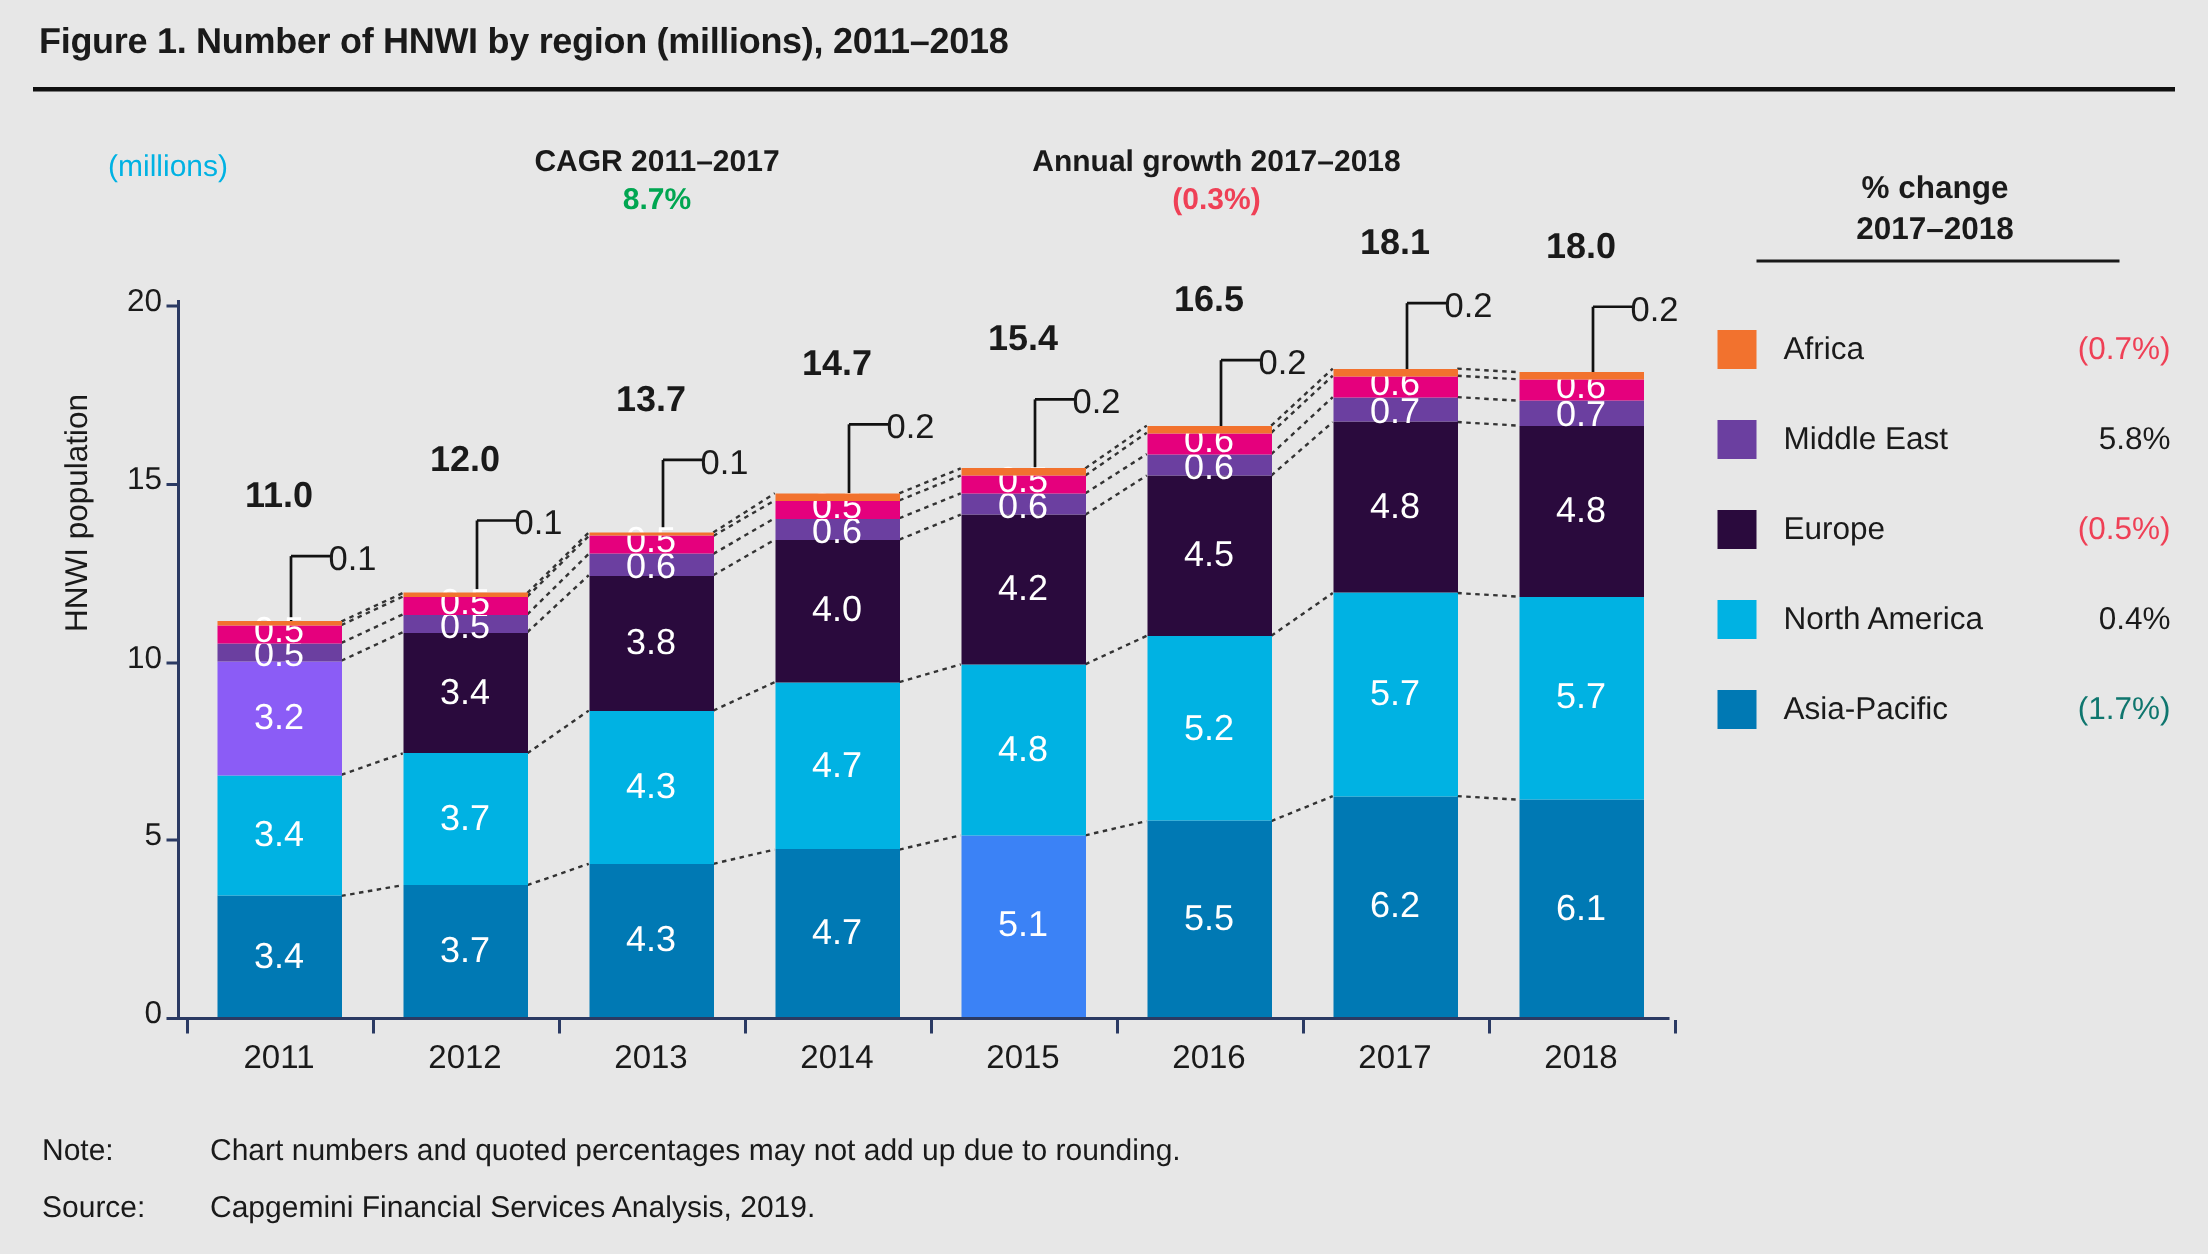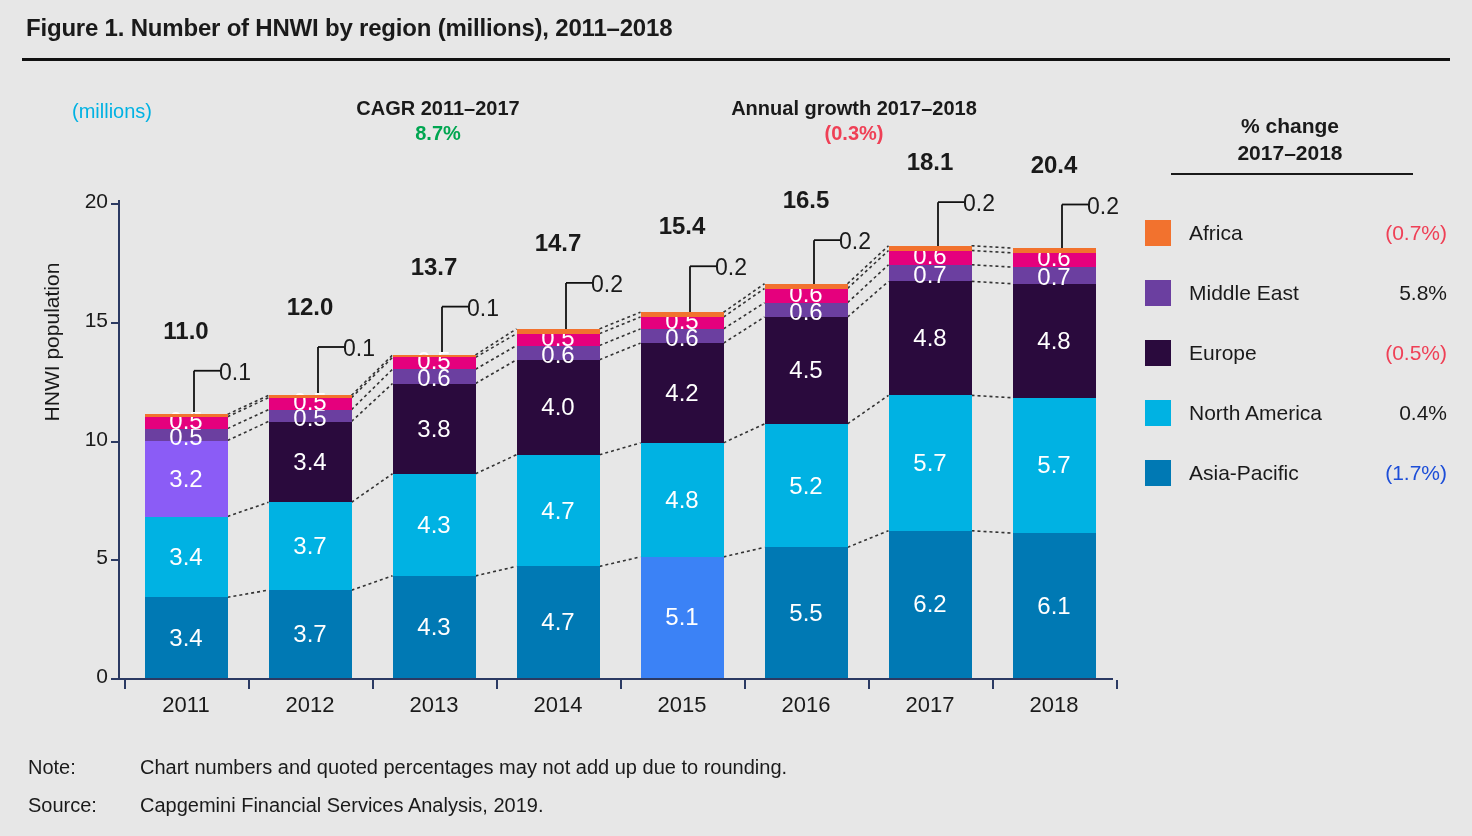--- a/index.html
+++ b/index.html
@@ -57,21 +57,21 @@
     display: block;
     line-height: 1.25;
   }
   .hdr-block .hdr-value {
     font-size: 20px;
     font-weight: bold;
     display: block;
     line-height: 1.25;
   }
   #cagr-block { left: 336px; top: 96px; width: 204px; }
-  #growth-block { left: 702px; top: 96px; width: 304px; }
+  #growth-block { left: 659px; top: 96px; width: 304px; }
 
   
   #plot {
     position: absolute;
     left: 0;
     top: 0;
     width: 1160px;
     height: 740px;
   }
   #y-axis-title {
@@ -499,21 +499,21 @@
       <div class="bar-total" style="left: 364px; top: 252.625px;">13.7</div>
       <div class="africa-callout" style="left: 467px; top: 294.625px;">0.1</div>
       <div class="bar-total" style="left: 488px; top: 228.875px;">14.7</div>
       <div class="africa-callout" style="left: 591px; top: 270.875px;">0.2</div>
       <div class="bar-total" style="left: 612px; top: 212.25px;">15.4</div>
       <div class="africa-callout" style="left: 715px; top: 254.25px;">0.2</div>
       <div class="bar-total" style="left: 736px; top: 186.125px;">16.5</div>
       <div class="africa-callout" style="left: 839px; top: 228.125px;">0.2</div>
       <div class="bar-total" style="left: 860px; top: 148.125px;">18.1</div>
       <div class="africa-callout" style="left: 963px; top: 190.125px;">0.2</div>
-      <div class="bar-total" style="left: 984px; top: 150.5px;">20.4</div>
+      <div class="bar-total" style="left: 984px; top: 150.5px;">18.0</div>
       <div class="africa-callout" style="left: 1087px; top: 192.5px;">0.2</div>
     </div>
 </div>
 
 <div id="legend">
   <div id="legend-heading">
     <span>% change</span><br>
     <span>2017–2018</span>
   </div>
   <div id="legend-rule"></div>
@@ -534,21 +534,21 @@
         <div class="legend-pct" style="color: rgb(239, 64, 86);">(0.5%)</div>
       </div>
       <div class="legend-row">
         <div class="legend-swatch" style="background: rgb(0, 178, 227);"></div>
         <div class="legend-name">North America</div>
         <div class="legend-pct" style="color: rgb(26, 26, 26);">0.4%</div>
       </div>
       <div class="legend-row">
         <div class="legend-swatch" style="background: rgb(0, 121, 180);"></div>
         <div class="legend-name">Asia-Pacific</div>
-        <div class="legend-pct" style="color: #1d4ed8;">(1.7%)</div>
+        <div class="legend-pct" style="color: #0f766e;">(1.7%)</div>
       </div>
     </div>
 </div>
 
 <div class="foot-row foot-key" id="note-row">Note:</div>
 <div class="foot-row foot-text" style="top:756px">Chart numbers and quoted percentages may not add up due to rounding.</div>
 <div class="foot-row foot-key" id="source-row">Source:</div>
 <div class="foot-row foot-text" style="top:794px">Capgemini Financial Services Analysis, 2019.</div>
 
 </body></html>

